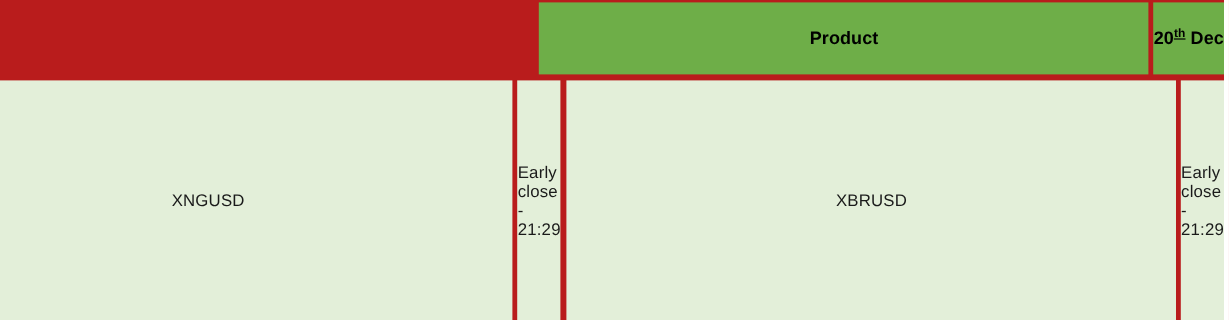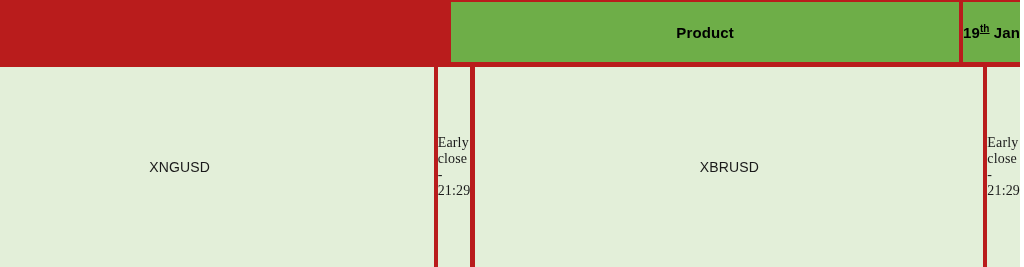--- a/index.html
+++ b/index.html
@@ -81,33 +81,33 @@
     display: flex;
     align-items: center;
     justify-content: center;
     color: #1a1a1a;
     font-size: 14px;
     font-weight: normal;
     letter-spacing: 0.15px;
   }
 
   .body-cell.col-product { flex: 0 0 508px; }
-  .body-cell.col-date    { flex: 1 1 auto; font-family: Liberation Serif, serif; }
+  .body-cell.col-date    { flex: 1 1 auto; }
 </style>
 </head>
 <body>
 
 <div class="schedule-table">
 
   <div class="table-header">
     <div class="header-cell col-product">
       <span>Product</span>
     </div>
     <div class="header-cell col-date">
-      <span class="date-label"><span>19</span><span class="ordinal-suffix">th</span><span> Jan</span></span>
+      <span class="date-label"><span>20</span><span class="ordinal-suffix">th</span><span> Dec</span></span>
     </div>
   </div>
 
   <div class="table-body">
 
     <div class="table-row">
       <div class="body-cell col-product">
         <span>XNGUSD</span>
       </div>
       <div class="body-cell col-date">

